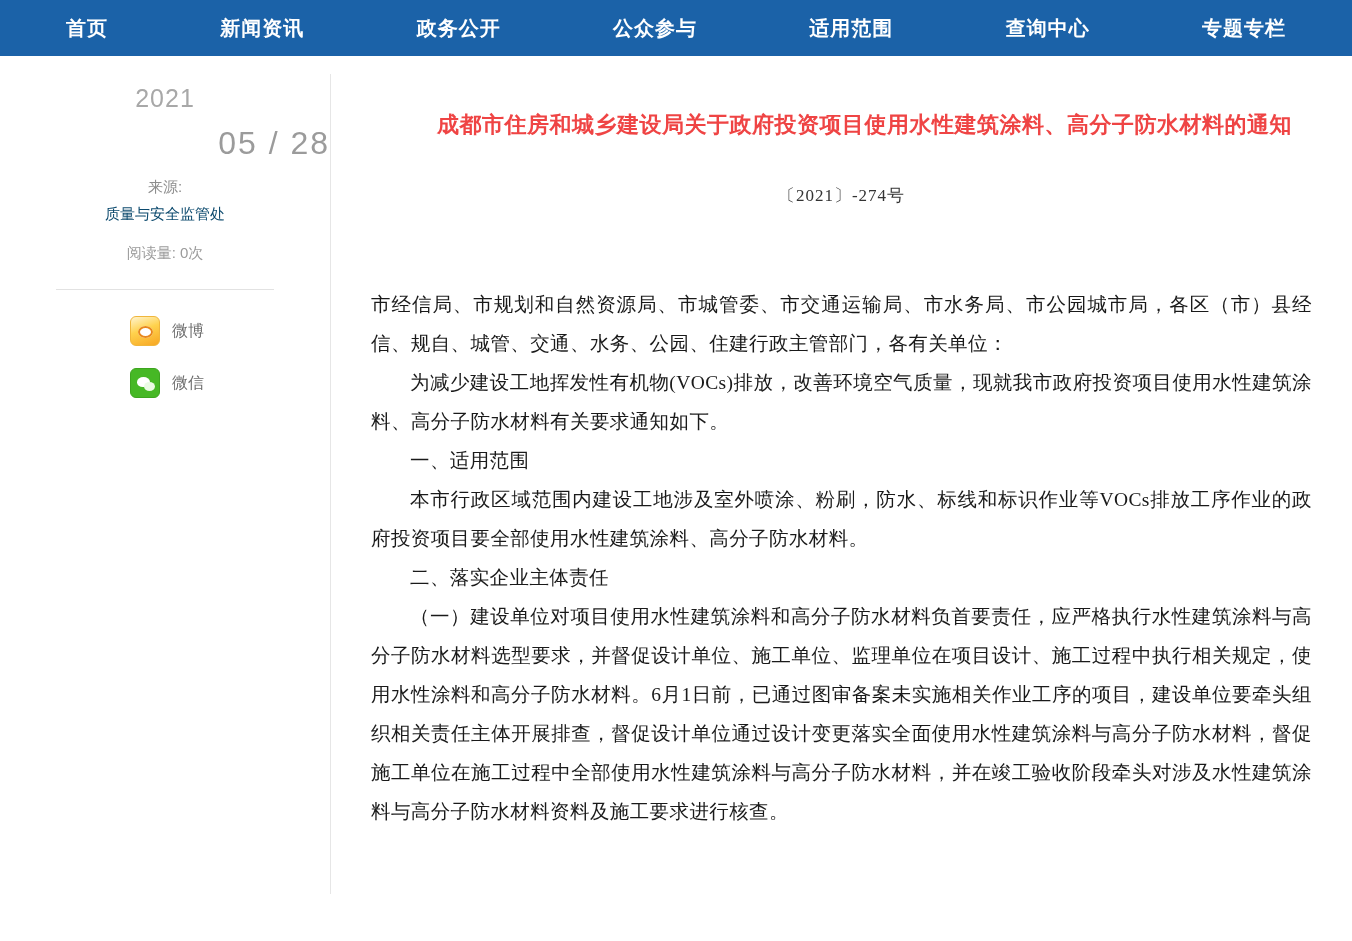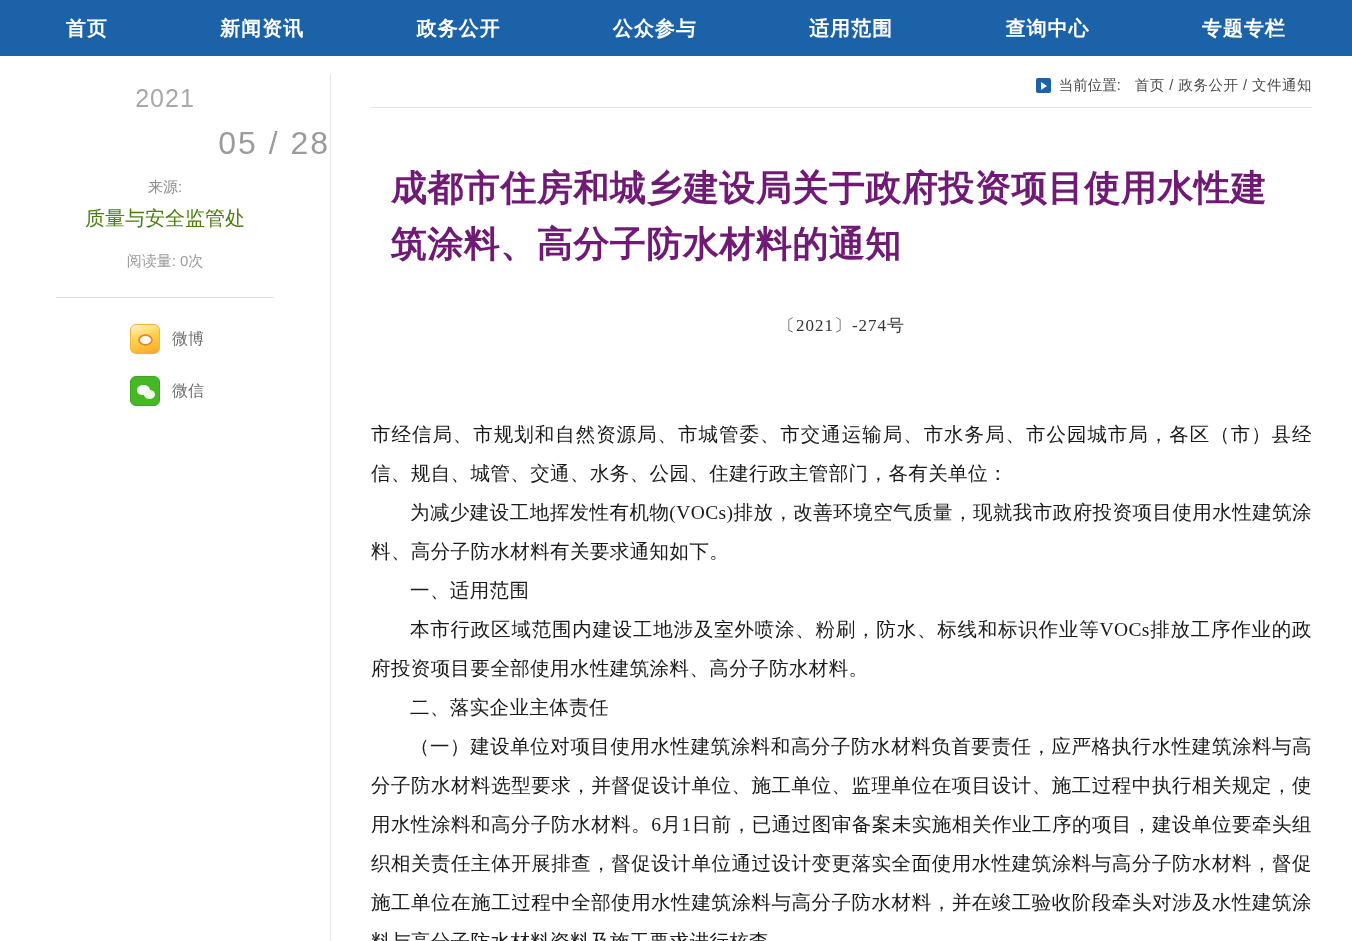--- a/index.html
+++ b/index.html
@@ -67,22 +67,22 @@
     color: #a8a8a8;
     letter-spacing: 1px;
     margin-bottom: 30px;
   }
   .meta .src-label {
     font-size: 15px;
     color: #8d8d8d;
     margin-bottom: 8px;
   }
   .meta .src-value {
-    font-size: 20px;
-    color: #4d7c0f;
+    font-size: 15px;
+    color: #0c4a6e;
     margin-bottom: 20px;
   }
   .meta .views {
     font-size: 15px;
     color: #9b9b9b;
     margin-bottom: 26px;
   }
   .meta .divider {
     width: 218px;
     height: 1px;
@@ -185,24 +185,24 @@
     position: absolute;
     left: 5px; top: 3.5px;
     border-left: 6px solid #ffffff;
     border-top: 4px solid transparent;
     border-bottom: 4px solid transparent;
   }
   .bc-label { margin-right: 14px; color: #4a4a4a; }
   .bc-trail { color: #4a4a4a; letter-spacing: .5px; }
 
   .doc-title {
-    text-align: left;
-    font-size: 36px;
+    text-align: right;
+    font-size: 22px;
     font-weight: bold;
-    color: #701a75;
+    color: #ef4444;
     line-height: 1.55;
     letter-spacing: 0.5px;
     margin: 52px 20px 0 20px;
   }
   .doc-number {
     text-align: center;
     font-size: 17px;
     color: #333333;
     font-family: "Liberation Serif", serif;
     margin-top: 42px;
@@ -257,25 +257,20 @@
     <div class="share-row">
       <span class="share-ico weixin"></span>
       <span class="share-label">微信</span>
     </div>
   </div>
 
   <div class="vsep"></div>
 
   <div class="article">
 
-    <div class="breadcrumb">
-      <span class="bc-arrow"></span>
-      <span class="bc-label">当前位置:</span>
-      <span class="bc-trail">首页 / 政务公开 / 文件通知</span>
-    </div>
 
     <h1 class="doc-title">成都市住房和城乡建设局关于政府投资项目使用水性建筑涂料、高分子防水材料的通知</h1>
     <div class="doc-number">〔2021〕-274号</div>
 
     <div class="doc-body">
       <p>市经信局、市规划和自然资源局、市城管委、市交通运输局、市水务局、市公园城市局，各区（市）县经信、规自、城管、交通、水务、公园、住建行政主管部门，各有关单位：</p>
       <p class="indent">为减少建设工地挥发性有机物(VOCs)排放，改善环境空气质量，现就我市政府投资项目使用水性建筑涂料、高分子防水材料有关要求通知如下。</p>
       <p class="indent">一、适用范围</p>
       <p class="indent">本市行政区域范围内建设工地涉及室外喷涂、粉刷，防水、标线和标识作业等VOCs排放工序作业的政府投资项目要全部使用水性建筑涂料、高分子防水材料。</p>
       <p class="indent">二、落实企业主体责任</p>

